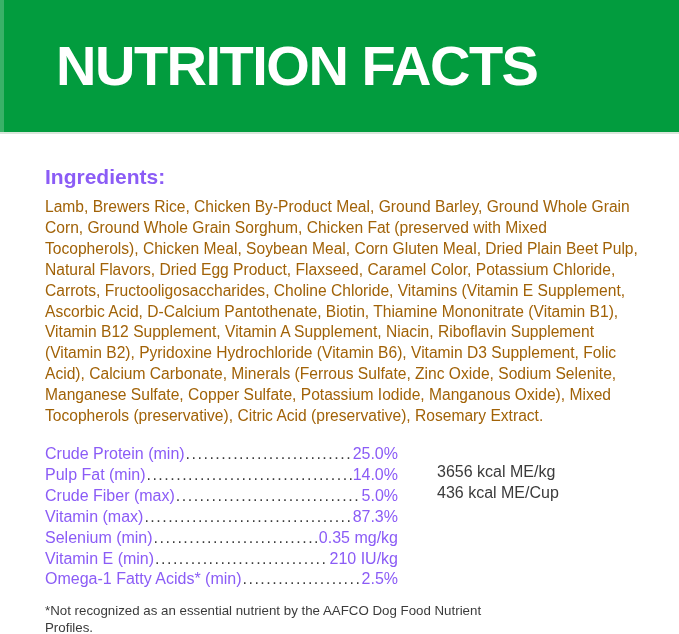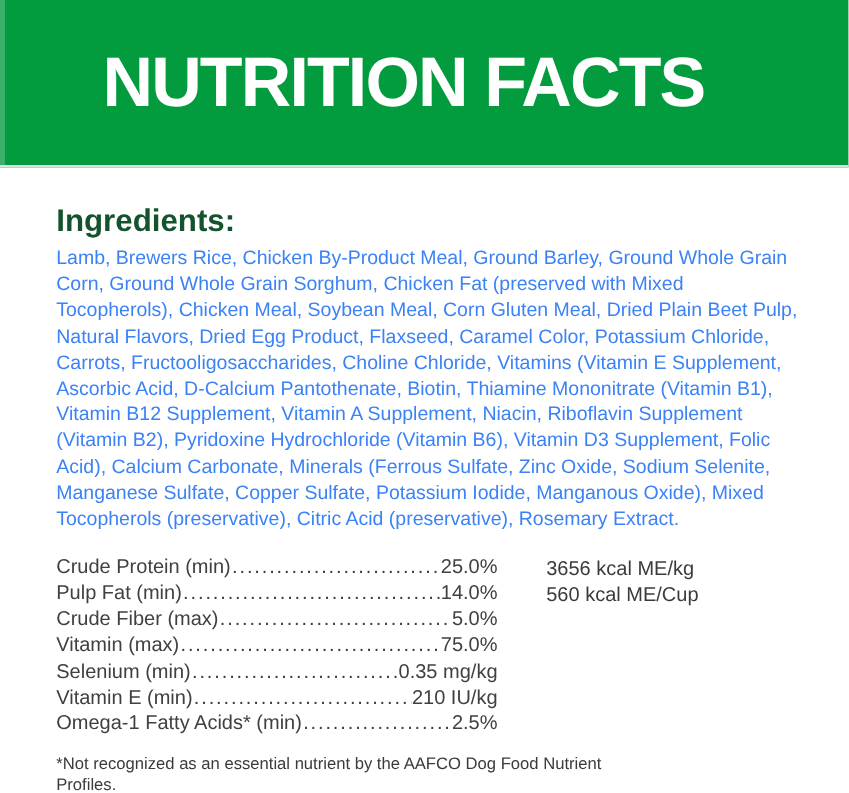--- a/index.html
+++ b/index.html
@@ -23,58 +23,58 @@
     box-shadow: inset 4px 0 0 rgba(255,255,255,0.22);
     display: flex;
     align-items: center;
   }
   .banner-title {
     color: #ffffff;
     font-weight: bold;
     font-size: 56px;
     line-height: 1;
     letter-spacing: -1.5px;
-    padding-left: 82px;
+    padding-left: 56px;
     white-space: nowrap;
   }
 
   .sec-heading {
-    color: #14532d;
+    color: #8b5cf6;
     font-weight: bold;
-    font-size: 25px;
+    font-size: 21px;
     line-height: 24px;
     white-space: nowrap;
   }
 
   .ingredients-heading {
     position: absolute;
     left: 45px; top: 165px;
   }
   .ingredients-text {
     position: absolute;
     left: 45px; top: 197px;
     width: 597px;
     font-size: 15.6px;
     line-height: 20.9px;
-    color: #3b82f6;
+    color: #a16207;
   }
 
   
   .ga {
     position: absolute;
     left: 45px; top: 437px;
     width: 353px;
   }
   .ga-rows { margin-top: 7px; }
   .ga-row {
     display: flex;
     align-items: baseline;
     font-size: 16px;
     line-height: 20.9px;
-    color: #404040;
+    color: #8b5cf6;
   }
   .ga-label { white-space: nowrap; }
   .ga-dots {
     flex: 1;
     overflow: hidden;
     white-space: nowrap;
     margin: 0 1px;
     color: #3b3b3b;
   }
   .ga-dots::after {
@@ -91,21 +91,21 @@
     line-height: 16.5px;
     color: #3b3b3b;
   }
 
   
   .calorie {
     position: absolute;
     left: 437px; top: 437px;
   }
   .calorie-lines {
-    margin-top: 9px;
+    margin-top: 25px;
     font-size: 16px;
     line-height: 20.9px;
     color: #3b3b3b;
   }
 </style>
 </head>
 <body>
 
 <div class="page">
 
@@ -130,21 +130,21 @@
         <span class="ga-value">14.0%</span>
       </div>
       <div class="ga-row">
         <span class="ga-label">Crude Fiber (max)</span>
         <span class="ga-dots"></span>
         <span class="ga-value">5.0%</span>
       </div>
       <div class="ga-row">
         <span class="ga-label">Vitamin (max)</span>
         <span class="ga-dots"></span>
-        <span class="ga-value">75.0%</span>
+        <span class="ga-value">87.3%</span>
       </div>
       <div class="ga-row">
         <span class="ga-label">Selenium (min)</span>
         <span class="ga-dots"></span>
         <span class="ga-value">0.35 mg/kg</span>
       </div>
       <div class="ga-row">
         <span class="ga-label">Vitamin E (min)</span>
         <span class="ga-dots"></span>
         <span class="ga-value">210 IU/kg</span>
@@ -153,19 +153,19 @@
         <span class="ga-label">Omega-1 Fatty Acids* (min)</span>
         <span class="ga-dots"></span>
         <span class="ga-value">2.5%</span>
       </div>
     </div>
   </div>
 
   <div class="calorie">
     <div class="calorie-lines">
       <div>3656 kcal ME/kg</div>
-      <div>560 kcal ME/Cup</div>
+      <div>436 kcal ME/Cup</div>
     </div>
   </div>
 
   <div class="footnote">*Not recognized as an essential nutrient by the AAFCO Dog Food Nutrient Profiles.</div>
 
 </div>
 
 </body></html>

